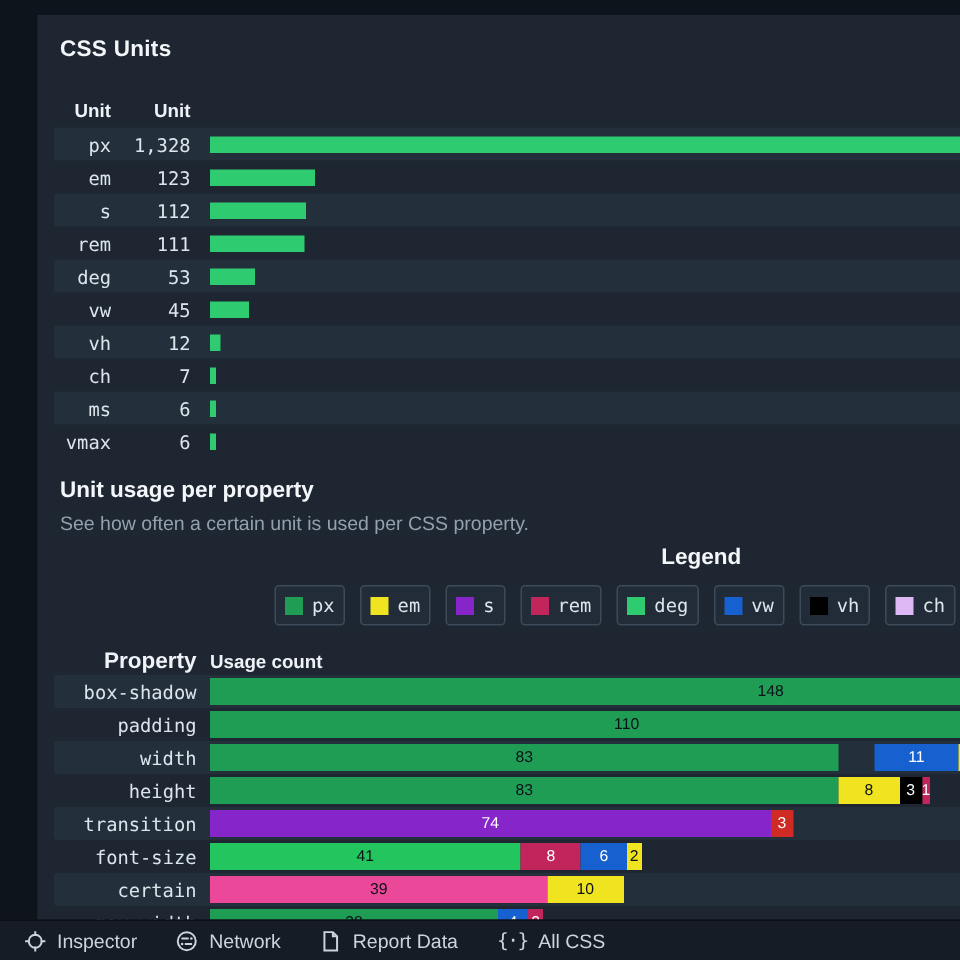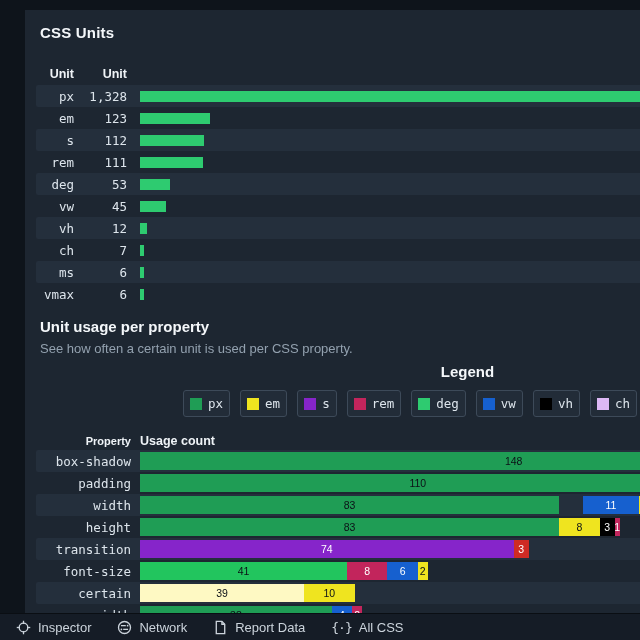--- a/index.html
+++ b/index.html
@@ -43,21 +43,21 @@
   }
   .legend-swatch{width:12px;height:12px;flex:none;}
   .legend-label{font-family:"DejaVu Sans Mono",monospace;font-size:12.5px;color:#dde5ec;}
   
   .chart{margin-top:14px;}
   .c-header,.c-row{
     display:grid;grid-template-columns:95px 1fr;align-items:center;
     height:22px;margin:0 11px;
   }
   .c-header{height:19px;}
-  .c-header .hprop{text-align:right;font-size:11px;font-weight:700;color:#eff3f7;}
+  .c-header .hprop{text-align:right;font-size:15px;font-weight:700;color:#eff3f7;}
   .c-header .husage{padding-left:9px;font-size:12.5px;font-weight:700;color:#eff3f7;}
   .c-row.striped{background:#242f3c;border-radius:2px;}
   .c-label{text-align:right;}
   .c-bar-cell{padding-left:9px;display:flex;}
   .segment{
     height:18px;display:flex;align-items:center;justify-content:center;
     font-size:10.5px;white-space:nowrap;overflow:hidden;flex:none;
   }
   
   .tabbar{
@@ -246,21 +246,21 @@
           <span class="c-bar-cell">
             <div class="segment" style="width: 207.05px; background: #22c55e; color: rgb(12, 17, 23);">41</div>
             <div class="segment" style="width: 40.4px; background: rgb(194, 37, 92); color: rgb(255, 255, 255);">8</div>
             <div class="segment" style="width: 30.3px; background: rgb(22, 96, 207); color: rgb(255, 255, 255);">6</div>
             <div class="segment" style="width: 10.1px; background: rgb(239, 228, 31); color: rgb(12, 17, 23);">2</div>
           </span>
         </div>
         <div class="c-row striped">
           <span class="mono c-label">certain</span>
           <span class="c-bar-cell">
-            <div class="segment" style="width: 164px; background: #fef9c3; color: rgb(12, 17, 23);">39</div>
+            <div class="segment" style="width: 225px; background: #ec4899; color: rgb(12, 17, 23);">39</div>
             <div class="segment" style="width: 50.5px; background: rgb(239, 228, 31); color: rgb(12, 17, 23);">10</div>
           </span>
         </div>
         <div class="c-row">
           <span class="mono c-label">max-width</span>
           <span class="c-bar-cell">
             <div class="segment" style="width: 191.9px; background: rgb(31, 157, 85); color: rgb(12, 17, 23);">38</div>
             <div class="segment" style="width: 20.2px; background: rgb(22, 96, 207); color: rgb(255, 255, 255);">4</div>
             <div class="segment" style="width: 10.1px; background: rgb(194, 37, 92); color: rgb(255, 255, 255);">2</div>
           </span>

